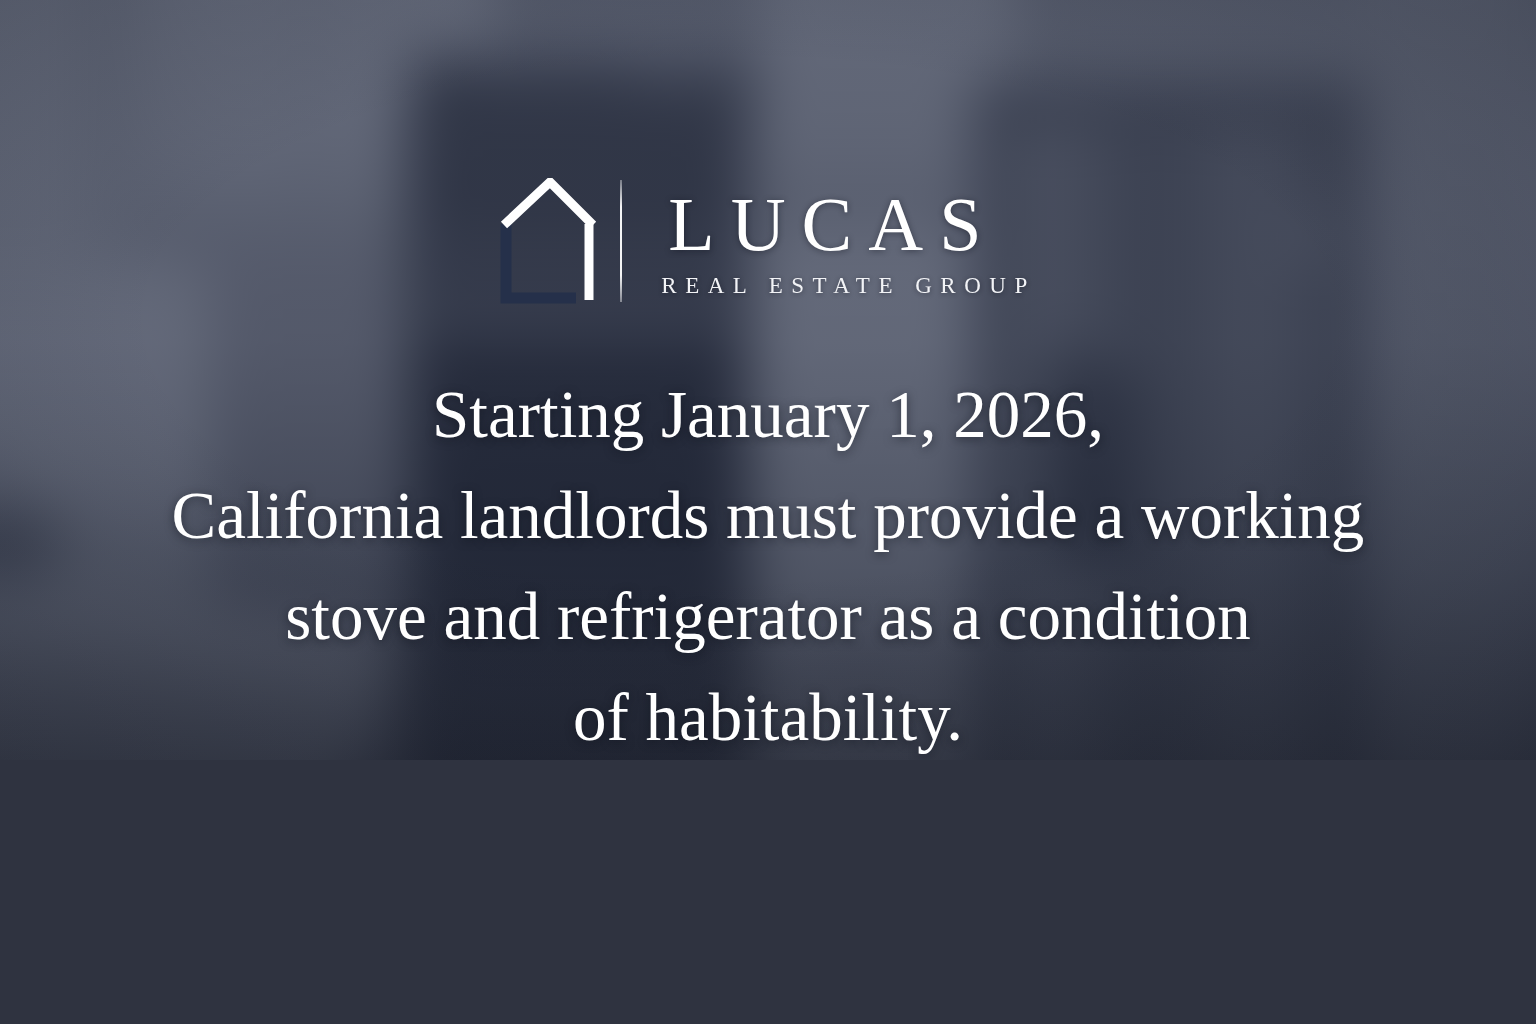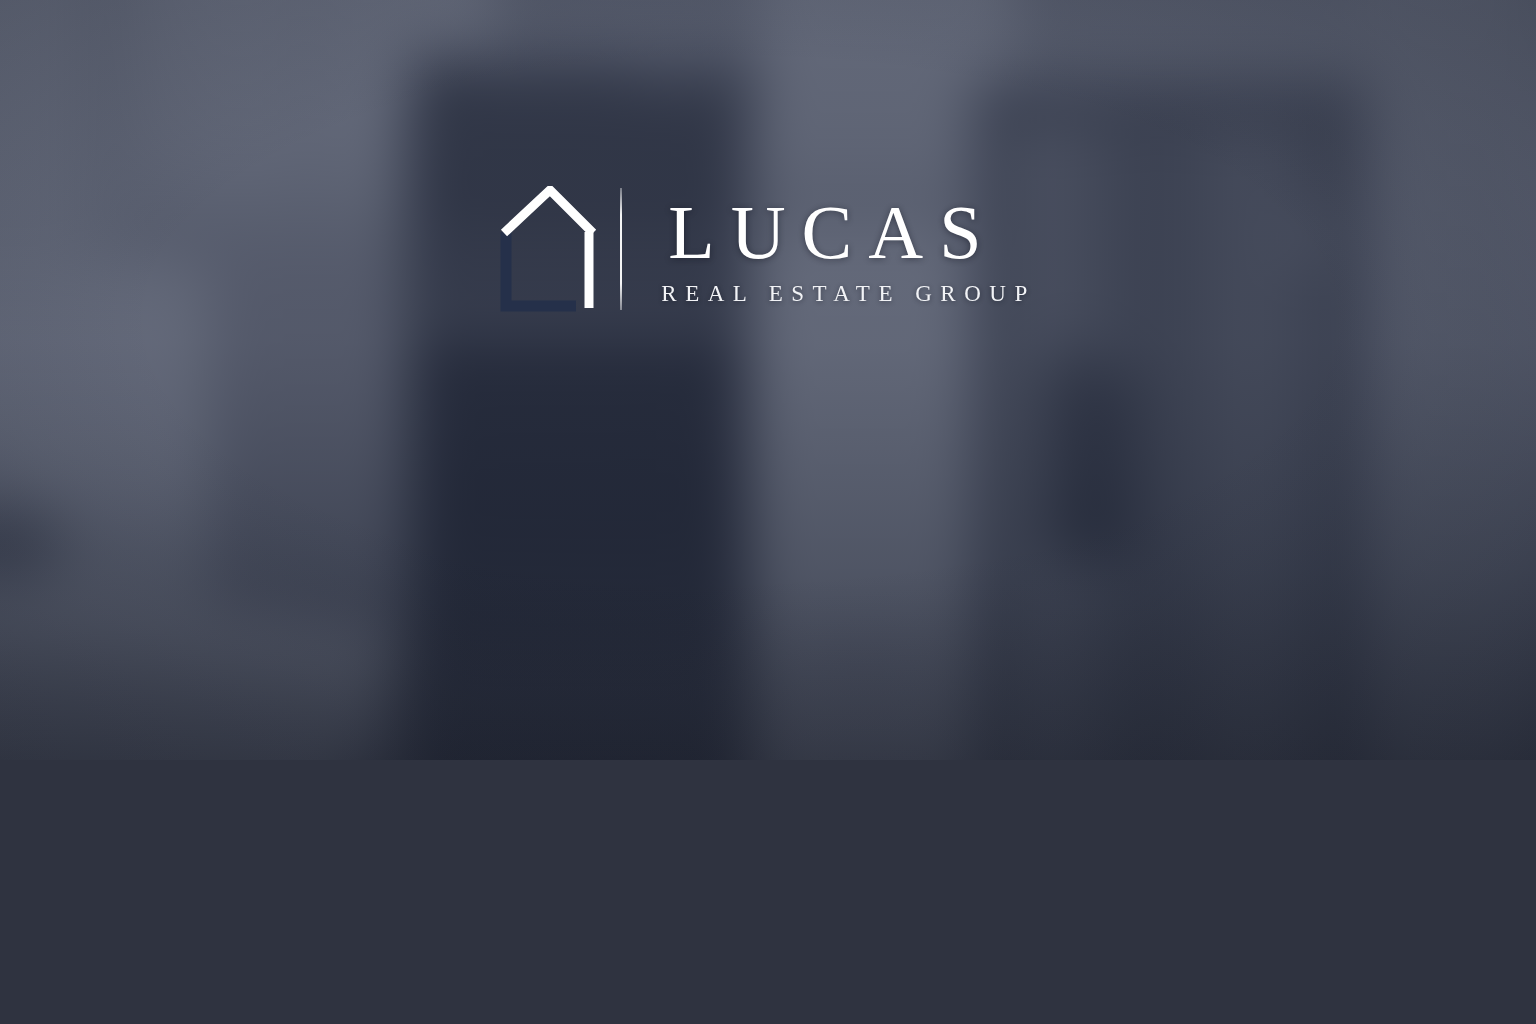--- a/index.html
+++ b/index.html
@@ -349,15 +349,21 @@
       </svg>
 
       <div class="logo-divider"></div>
 
       <div class="logo-words">
         <div class="brand-name">LUCAS</div>
         <div class="brand-tagline">REAL ESTATE GROUP</div>
       </div>
     </div>
 
+    <div class="headline">
+      <span class="headline-line">Starting January 1, 2026,</span>
+      <span class="headline-line">California landlords must provide a working</span>
+      <span class="headline-line">stove and refrigerator as a condition</span>
+      <span class="headline-line">of habitability.</span>
+    </div>
 
   </div>
 </div>
 
 </body></html>

